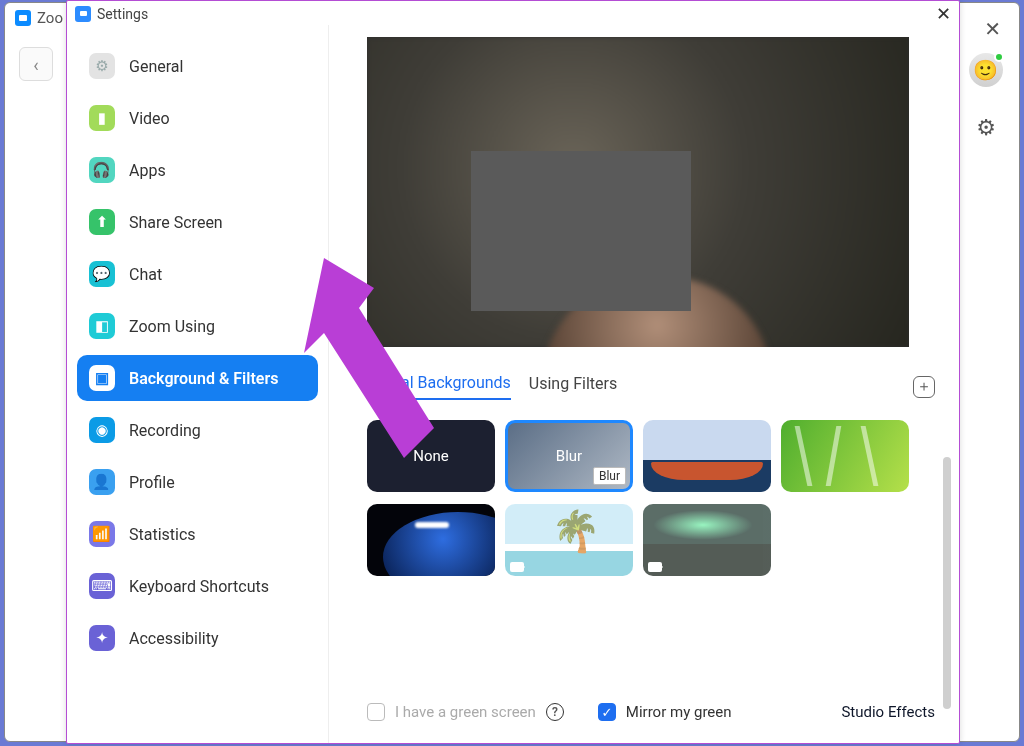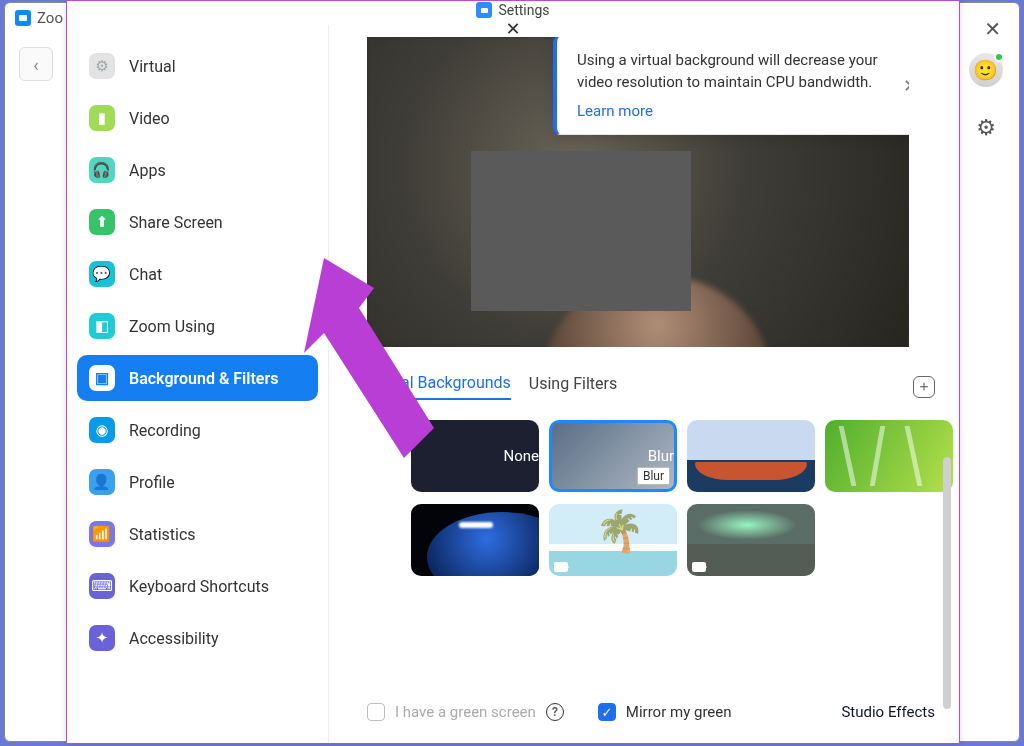--- a/index.html
+++ b/index.html
@@ -27,21 +27,20 @@
 
   .settings-window {
     position: absolute; left: 66px; top: 0; width: 894px; height: 744px;
     background: #fff; border: 1px solid #b44dd4; border-radius: 2px;
     box-shadow: 0 0 6px rgba(0,0,0,0.15);
     display: flex; flex-direction: column;
   }
   .settings-titlebar {
     height: 24px; display:flex; align-items:center; justify-content:space-between;
     padding: 1px 8px 0 8px;
-    flex-direction: column;
   }
   .settings-titlebar-left { display:flex; align-items:center; gap:6px; font-size:14px; color:#444; }
   .zoom-small-icon { width:16px; height:16px; background:#2d8cff; border-radius:3px; display:flex; align-items:center; justify-content:center; }
   .zoom-small-icon::after{ content:""; width:7px; height:5px; background:#fff; border-radius:1px; }
   .settings-close { font-size:18px; color:#333; cursor:pointer; }
 
   .settings-body { flex:1; display:flex; overflow:hidden; }
   .sidebar { width:262px; border-right:1px solid #eee; padding:18px 10px 0 10px; }
   .side-item {
     display:flex; align-items:center; gap:14px; padding:10px 12px; border-radius:10px;
@@ -72,21 +71,21 @@
   .info-banner p { font-size:15px; color:#333; line-height:1.45; }
   .info-banner a { color:#1e6ef0; font-size:15px; display:inline-block; margin-top:8px; cursor:pointer; }
   .info-close { position:absolute; right:10px; top:50%; transform:translateY(-50%); font-size:18px; color:#7c7c7c; cursor:pointer; }
 
   .tabs-row { display:flex; gap:18px; margin-top:26px; align-items:center; }
   .sub-tab { font-size:16px; padding-bottom:6px; color:#444; cursor:pointer; }
   .sub-tab.active { color:#1e6ef0; border-bottom:2px solid #1e6ef0; }
   .add-btn { margin-left:auto; width:22px; height:22px; border:1.6px solid #666; border-radius:6px; display:flex; align-items:center; justify-content:center; font-size:15px; color:#555; }
 
   .bg-grid { display:grid; grid-template-columns: repeat(4, 128px); gap:12px 10px; margin-top:20px; }
-  .bg-item { width:128px; height:72px; border-radius:10px; position:relative; overflow:hidden; cursor:pointer; display:flex;align-items:center;justify-content:flex-end; color:#fff; font-size:15px;margin-left:44px; }
+  .bg-item { width:128px; height:72px; border-radius:10px; position:relative; overflow:hidden; cursor:pointer; display:flex;align-items:center;justify-content:center; color:#fff; font-size:15px; }
   .bg-none { background:#1c2030; }
   .bg-blur { background: linear-gradient(135deg,#5b6e86,#aeb8c4); border:3px solid #1e88ff; }
   .blur-tooltip{ position:absolute; right:4px; bottom:4px; background:#fff; color:#333; font-size:12px; padding:1px 5px; border:1px solid #bbb; border-radius:2px;}
   .bg-bridge { background: linear-gradient(#c9d9ef 0%,#c9d9ef 55%,#1b3b63 55%,#1b3b63 100%); }
   .bridge-span{ position:absolute; left:8px; right:8px; top:42px; height:18px; background:#c8552f; border-radius:3px 3px 60px 60px/3px 3px 30px 30px; }
   .bg-grass { background: linear-gradient(120deg,#4fae2e,#b5e04a); }
   .grass-blade{position:absolute;width:5px;height:60px;background:#fff;transform:skewX(12deg);opacity:0.5;}
   .bg-earth { background:#03040a; }
   .earth-ball{position:absolute;left:16px;bottom:-26px;width:150px;height:90px;border-radius:50%;background:radial-gradient(circle at 40% 30%, #2e6de0 0%, #051845 70%, #000 100%);}
   .earth-sun{position:absolute;left:48px;top:18px;width:34px;height:6px;background:#fff;border-radius:4px;filter:blur(1px);}
@@ -132,21 +131,21 @@
       <span class="zoom-small-icon"></span>
       <span>Settings</span>
     </div>
     <span class="settings-close">✕</span>
   </div>
 
   <div class="settings-body">
     <div class="sidebar">
       <div class="side-item">
           <span class="side-icon i-general">⚙</span>
-          <span>Virtual</span>
+          <span>General</span>
         </div>
       <div class="side-item">
           <span class="side-icon i-video">▮</span>
           <span>Video</span>
         </div>
       <div class="side-item">
           <span class="side-icon i-audio">🎧</span>
           <span>Apps</span>
         </div>
       <div class="side-item">
@@ -185,25 +184,20 @@
           <span class="side-icon i-acc">✦</span>
           <span>Accessibility</span>
         </div>
     </div>
 
     <div class="main-panel">
       <div class="video-preview">
         <div class="vp-blur"></div>
         <div class="vp-head"></div>
         <div class="vp-redact"></div>
-        <div class="info-banner">
-          <p>Using a virtual background will decrease your video resolution to maintain CPU bandwidth.</p>
-          <a>Learn more</a>
-          <span class="info-close">✕</span>
-        </div>
       </div>
 
       <div class="tabs-row">
         <div class="sub-tab active">Virtual Backgrounds</div>
         <div class="sub-tab">Using Filters</div>
         <div class="add-btn">＋</div>
       </div>
 
       <div class="bg-grid">
         <div class="bg-item bg-none">

